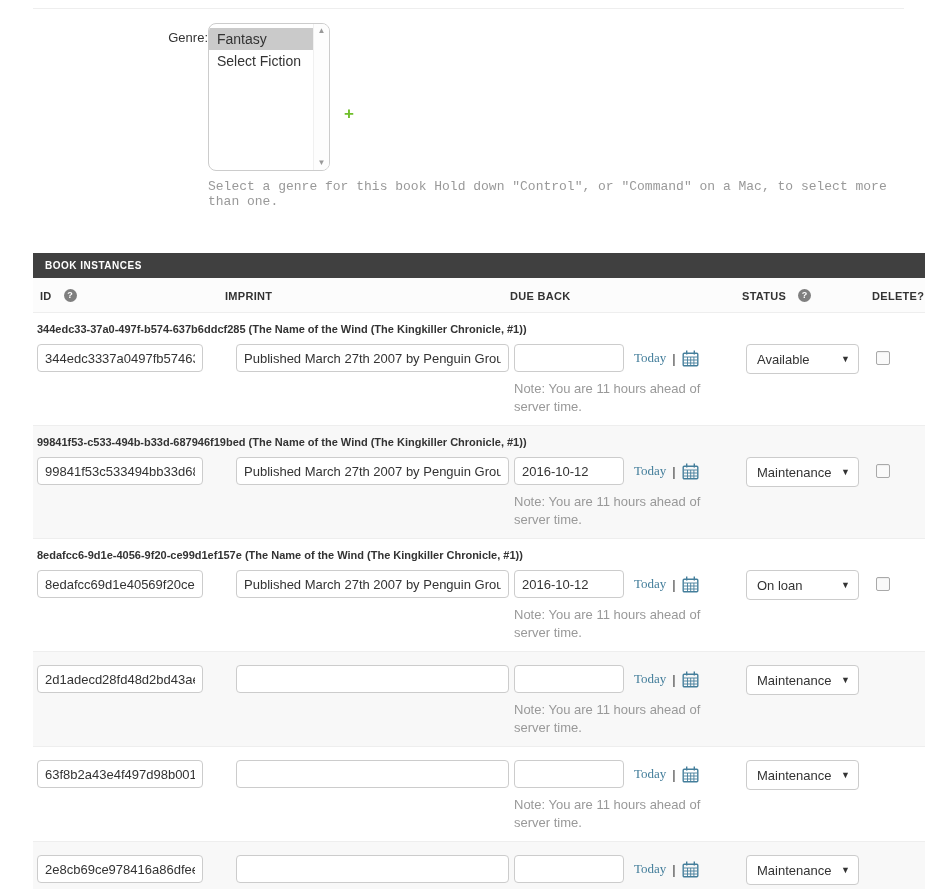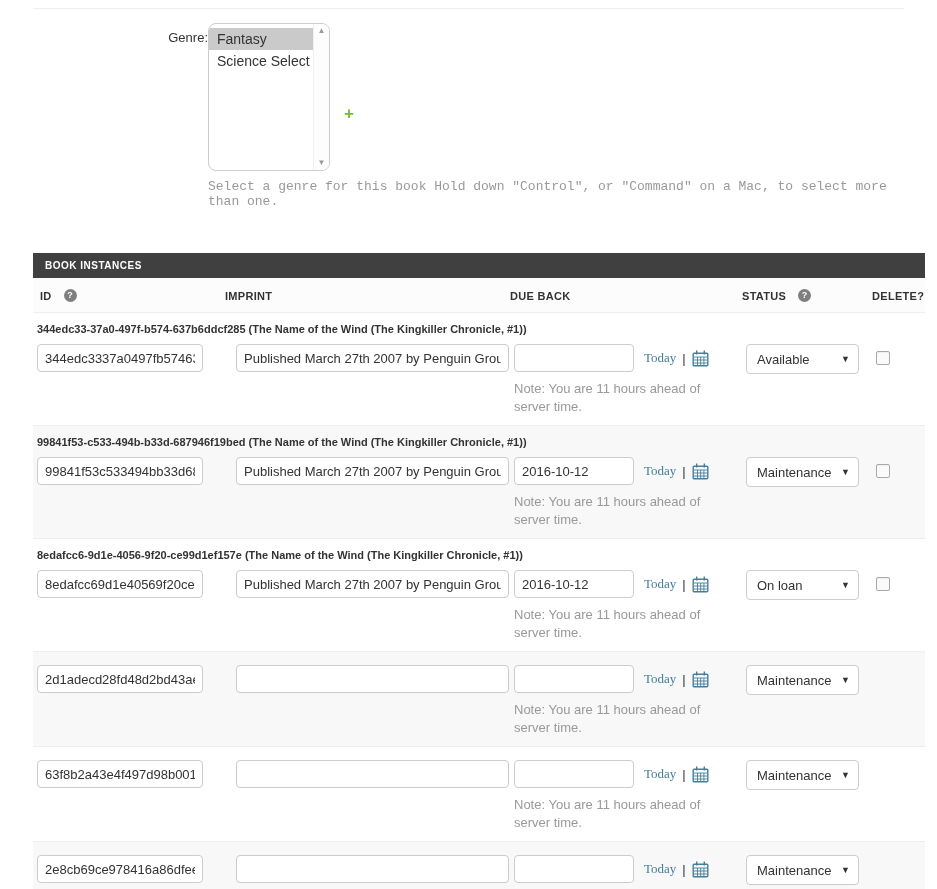--- a/index.html
+++ b/index.html
@@ -58,21 +58,21 @@
     padding:4px 0 9px 4px;
   }
   .cell { padding:0 4px; }
   .txt {
     border:1px solid #ccc; border-radius:4px; height:28px; font-size:13px;
     color:#333; padding:0 7px; font-family:"Liberation Sans", sans-serif;
     background:#fff; outline:none;
   }
   .id-input { width:166px; }
   .imprint-input { width:273px; margin-left:12px; }
-  .due-input { width:120px; }
+  .due-input { width:110px; }
   .due-line { display:flex; align-items:center; gap:6px; }
   .today-link { color:#447e9b; font-size:13px; cursor:pointer; margin-left:4px;font-family:Liberation Serif, serif; }
   .pipe { color:#333; }
   .cal-svg { display:block; }
   .note { color:#999; font-size:13px; line-height:1.35; margin-top:8px; width:190px; }
 
   .fselect {
     width:113px; height:30px; border:1px solid #ccc; border-radius:4px; background:#fff;
     display:flex; align-items:center; justify-content:space-between;
     padding:0 8px 0 10px; font-size:13px; color:#333; cursor:default;
@@ -89,21 +89,21 @@
 <body>
 
 <div class="top-divider"></div>
 
 <div class="genre-section">
   <div class="genre-row">
     <div class="genre-label">Genre:</div>
     <div class="multiselect">
       <div class="ms-options">
         <div class="ms-option selected">Fantasy</div>
-        <div class="ms-option">Science Select</div>
+        <div class="ms-option">Select Fiction</div>
       </div>
       <div class="ms-scrollbar">
         <span class="ms-arrow">▲</span>
         <span class="ms-arrow">▼</span>
       </div>
     </div>
     <span class="plus-icon">+</span>
   </div>
   <p class="genre-help">Select a genre for this book Hold down "Control", or "Command" on a Mac, to select more than one.</p>
 </div>

